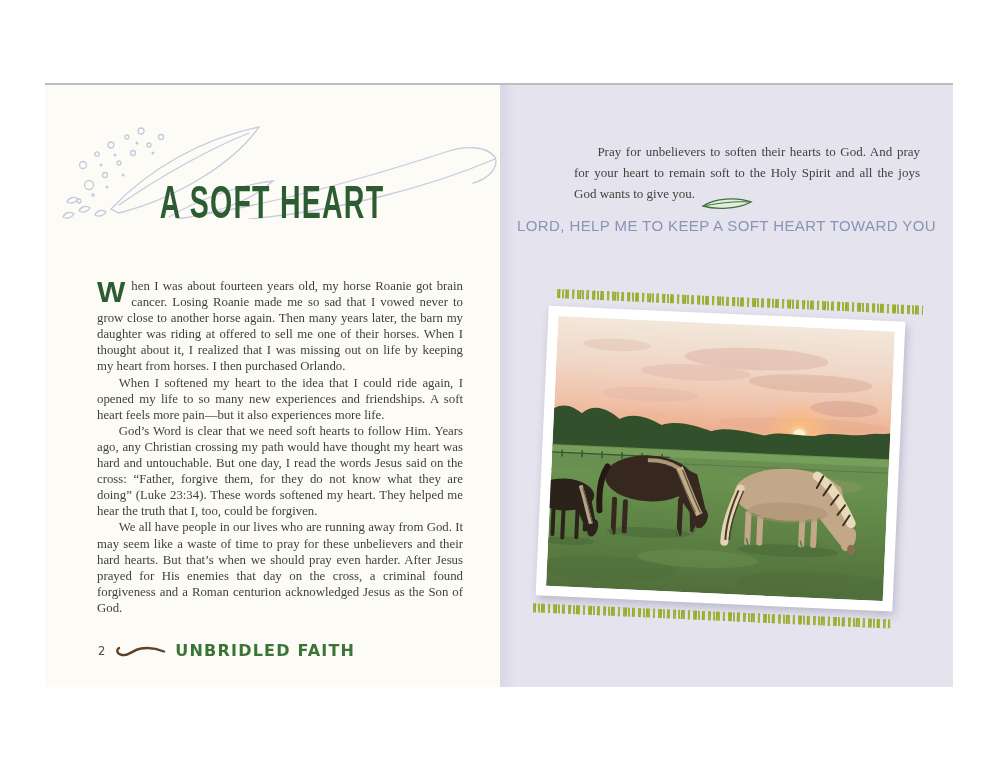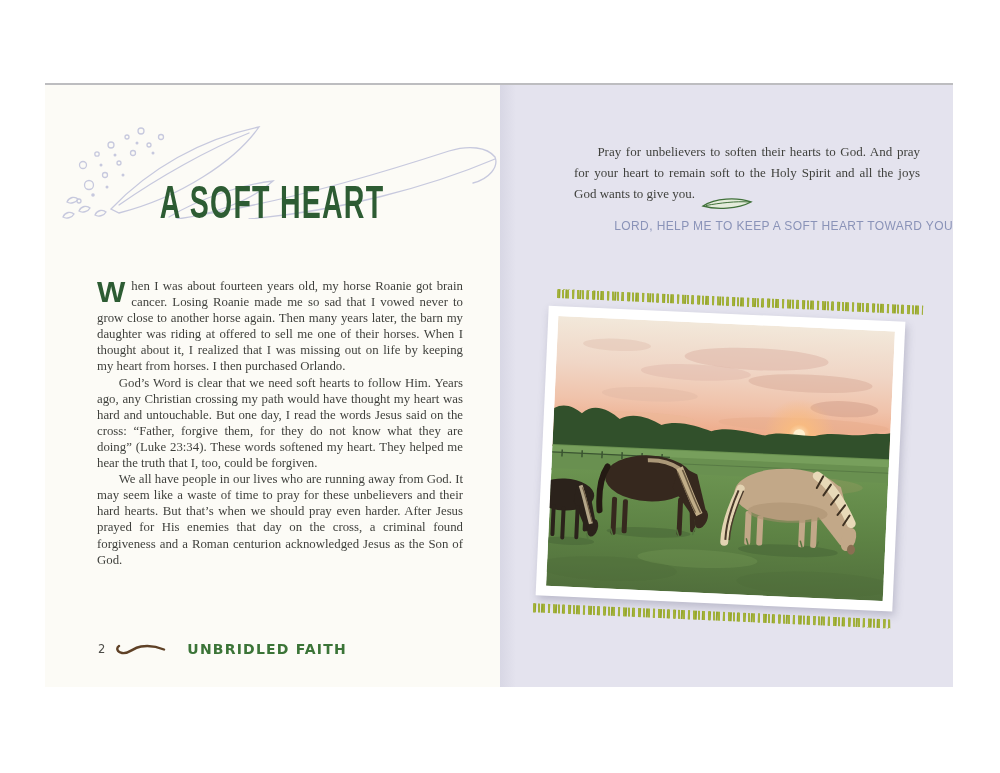--- a/index.html
+++ b/index.html
@@ -23,30 +23,30 @@
   .bodytext{position:absolute;top:193px;left:52px;width:366px;
     font-family:"Liberation Serif",serif;font-size:12.8px;line-height:16.1px;color:#3f403c;
     text-align:justify;}
   .bodytext p{margin:0;text-indent:1.7em;}
   .bodytext p.first{text-indent:0;}
   .dropcap{float:left;font-family:"Liberation Sans",sans-serif;font-weight:700;font-size:30px;
     line-height:26px;color:#2d5c33;padding:1px 6px 0 0;}
   .footer{position:absolute;left:53px;top:556px;display:flex;align-items:center;}
   .page-num{font-family:"DejaVu Sans",sans-serif;font-size:11.5px;color:#4c4c48;}
   .rope{margin:0 9px 0 11px;}
-  .book-title{font-family:"DejaVu Sans",sans-serif;font-weight:700;font-size:14px;
-    letter-spacing:1.2px;color:#3b7437;margin-left:12px;}
+  .book-title{font-family:"DejaVu Sans",sans-serif;font-weight:700;font-size:16px;
+    letter-spacing:1.2px;color:#3b7437;}
 
   
   .devotion{position:absolute;top:44px;left:62px;width:346px;
     font-family:"Liberation Serif",serif;font-size:13px;line-height:21px;color:#3f403c;
     text-align:justify;text-indent:1.8em;margin:12px;}
   .leaf-div{position:absolute;top:110px;left:0;width:100%;text-align:center;}
-  .prayer{position:absolute;top:132px;left:0;width:100%;text-align:right;
-    font-family:"Liberation Sans",sans-serif;font-size:12px;letter-spacing:.4px;line-height:18px;
+  .prayer{position:absolute;top:132px;left:0;width:100%;text-align:center;
+    font-family:"Liberation Sans",sans-serif;font-size:15px;letter-spacing:.4px;line-height:18px;
     color:#8a93b8;text-transform:uppercase;}
   .photo-wrap{position:absolute;top:212px;left:42px;width:374px;transform:rotate(2.6deg);}
   .hatch{height:9px;
     background-image:
       repeating-linear-gradient(90deg,#a3b239 0 2px,rgba(0,0,0,0) 2px 5px),
       repeating-linear-gradient(90deg,#96a62e 0 2px,rgba(0,0,0,0) 2px 7px);
     background-position:0 0,1px 0;}
   .hatch-top{width:366px;margin-left:8px;margin-bottom:8px;}
   .hatch-bottom{width:358px;margin-left:-2px;margin-top:8px;}
   .photo{width:357px;background:#ffffff;padding:10px;box-shadow:2px 4px 9px rgba(80,80,110,.28);}
@@ -96,20 +96,21 @@
 
     <div class="chapter-title">
       <span>A SOFT HEART</span>
     </div>
 
     <div class="verse">
     </div>
 
     <div class="bodytext">
       <p class="first"><span class="dropcap">W</span><span>hen I was about fourteen years old, my horse Roanie got brain cancer. Losing Roanie made me so sad that I vowed never to grow close to another horse again. Then many years later, the barn my daughter was riding at offered to sell me one of their horses. When I thought about it, I realized that I was missing out on life by keeping my heart from horses. I then purchased Orlando.</span></p>
+      <p>When I softened my heart to the idea that I could ride again, I opened my life to so many new experiences and friendships. A soft heart feels more pain—but it also experiences more life.</p>
       <p>God’s Word is clear that we need soft hearts to follow Him. Years ago, any Christian crossing my path would have thought my heart was hard and untouchable. But one day, I read the words Jesus said on the cross: “Father, forgive them, for they do not know what they are doing” (Luke 23:34). These words softened my heart. They helped me hear the truth that I, too, could be forgiven.</p>
       <p>We all have people in our lives who are running away from God. It may seem like a waste of time to pray for these unbelievers and their hard hearts. But that’s when we should pray even harder. After Jesus prayed for His enemies that day on the cross, a criminal found forgiveness and a Roman centurion acknowledged Jesus as the Son of God.</p>
     </div>
 
     <div class="footer">
       <span class="page-num">2</span>
       <svg class="rope" width="50" height="14" viewBox="0 0 50 14">
         <path d="M3,4 C0,6 1,10 6,11 C13,12.5 16,6 25,4.5 C34,3 42,5 48,7.5" stroke="#5f4126" stroke-width="2.4" fill="none" stroke-linecap="round"></path>
       </svg>
       <span class="book-title">UNBRIDLED FAITH</span>

